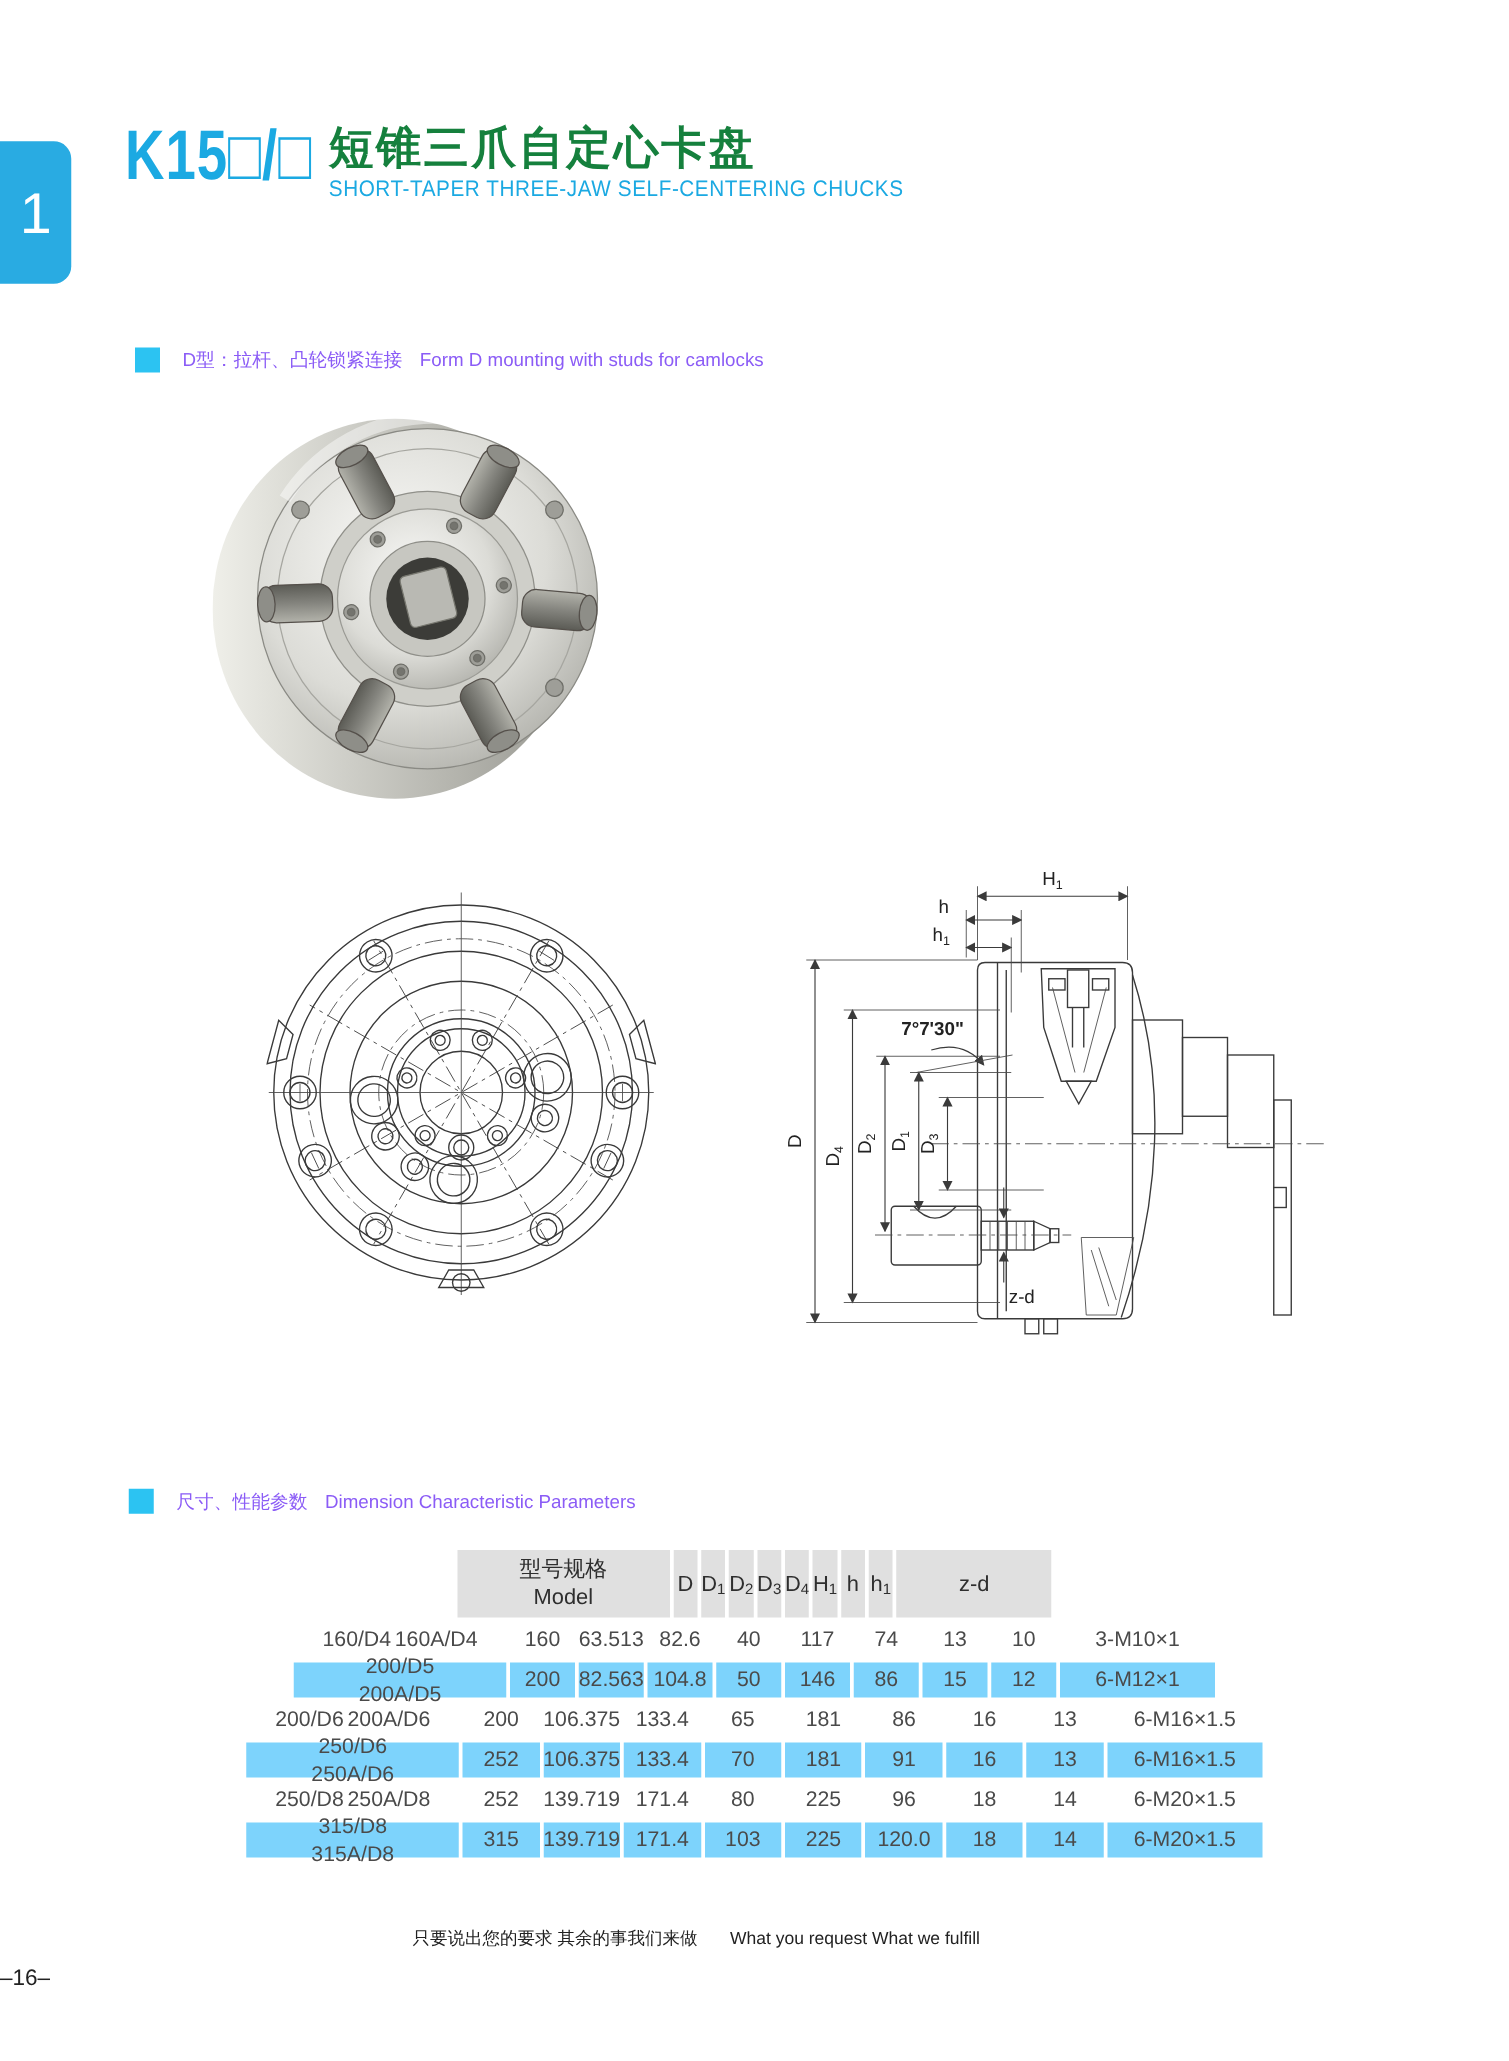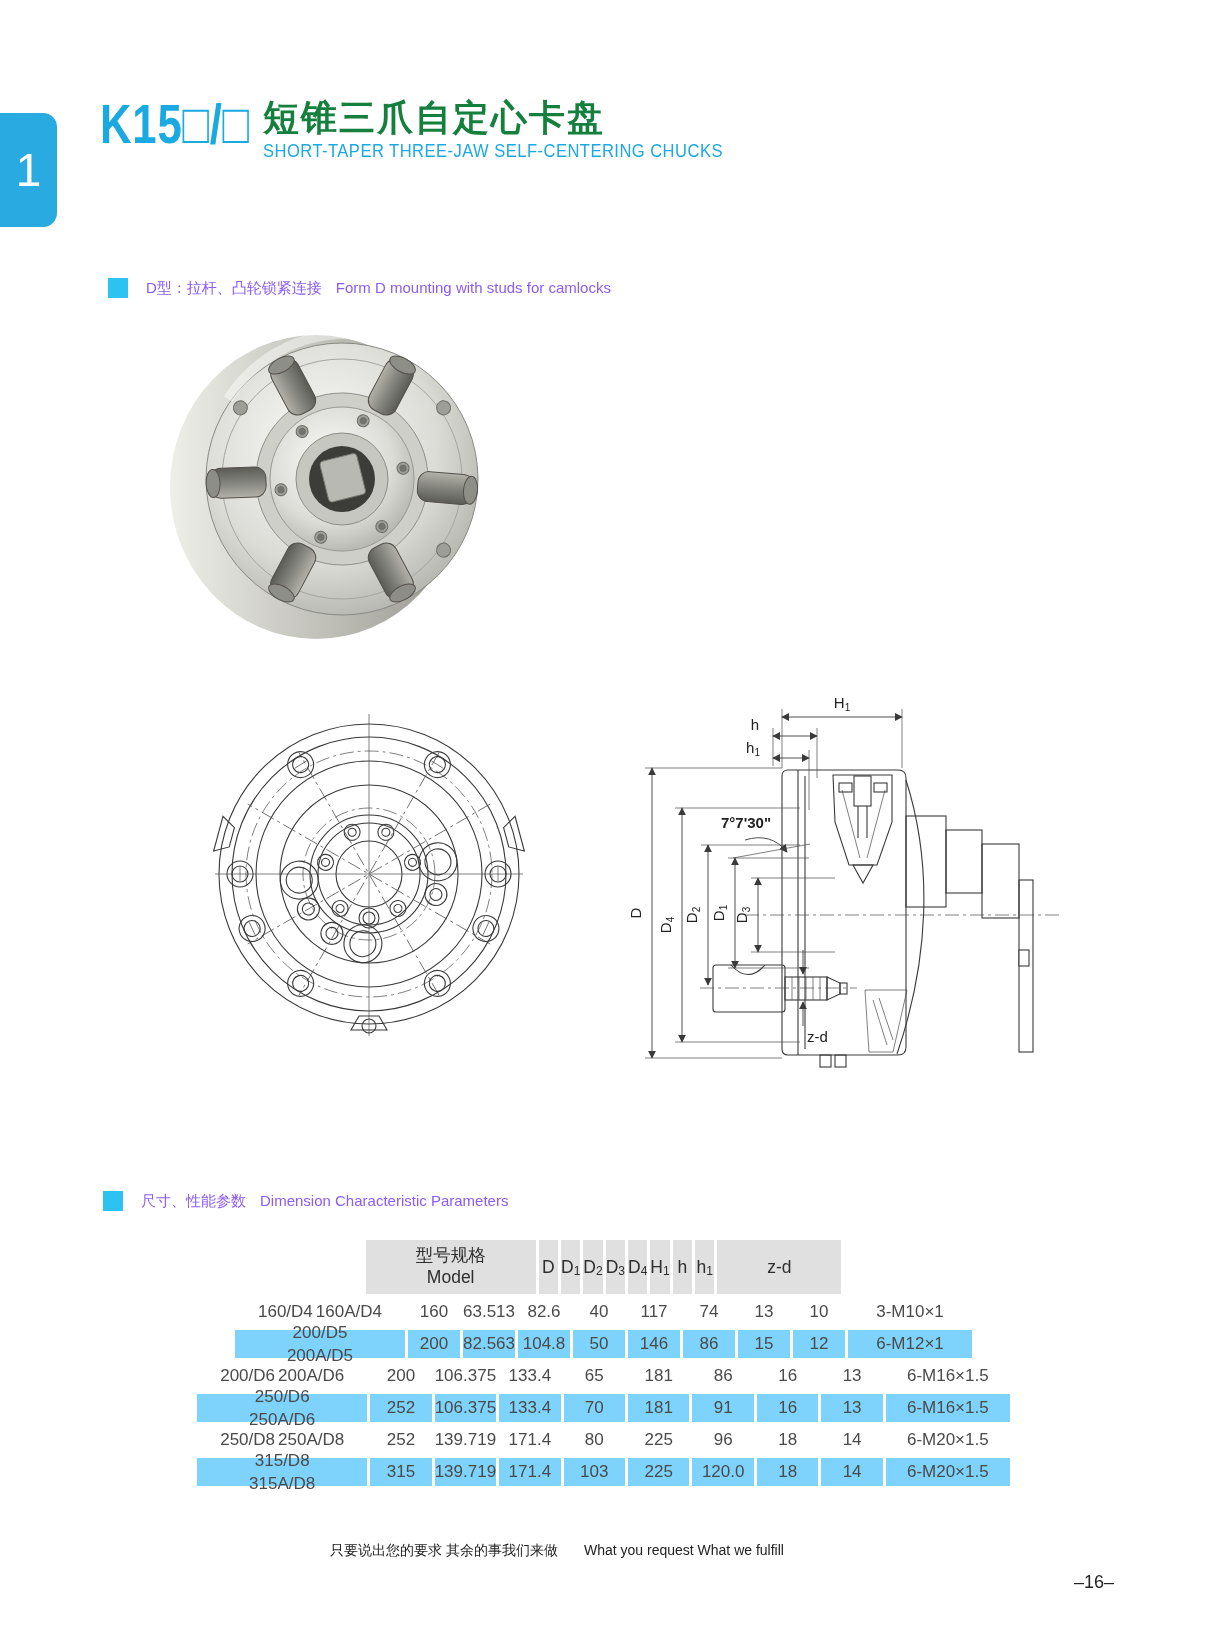--- a/index.html
+++ b/index.html
@@ -50,21 +50,21 @@
   .cell{display:flex;align-items:center;justify-content:center;background:#fff;height:28px;
         font-size:17px;color:#4a4a4a;}
   .thead .cell{background:#e0e0e0;height:54px;color:#2e2e2e;font-size:17.5px;}
   .trow.alt .cell{background:#7dd3fc;flex-direction:column;}
   .cell.model{gap:3px;}
   .thead .cell.model{flex-direction:column;line-height:1.25;gap:0;}
   .sub{font-size:12px;position:relative;top:4px;}
   
   .footer{position:absolute;left:0;top:1542px;width:1114px;text-align:center;font-size:14px;color:#222;}
   .footer .en{margin-left:26px;}
-  .pagenum{position:absolute;left:0;top:1572px;width:1114px;text-align:right;font-size:18px;color:#222;}
+  .pagenum{position:absolute;left:0;top:1572px;width:1114px;text-align:left;font-size:18px;color:#222;}
 </style>
 </head>
 <body>
 
 <div class="side-tab">
     <span>1</span>
   </div>
 
 <div class="model-code">K15□/□</div>
 <div class="title-cn">短锥三爪自定心卡盘</div>

